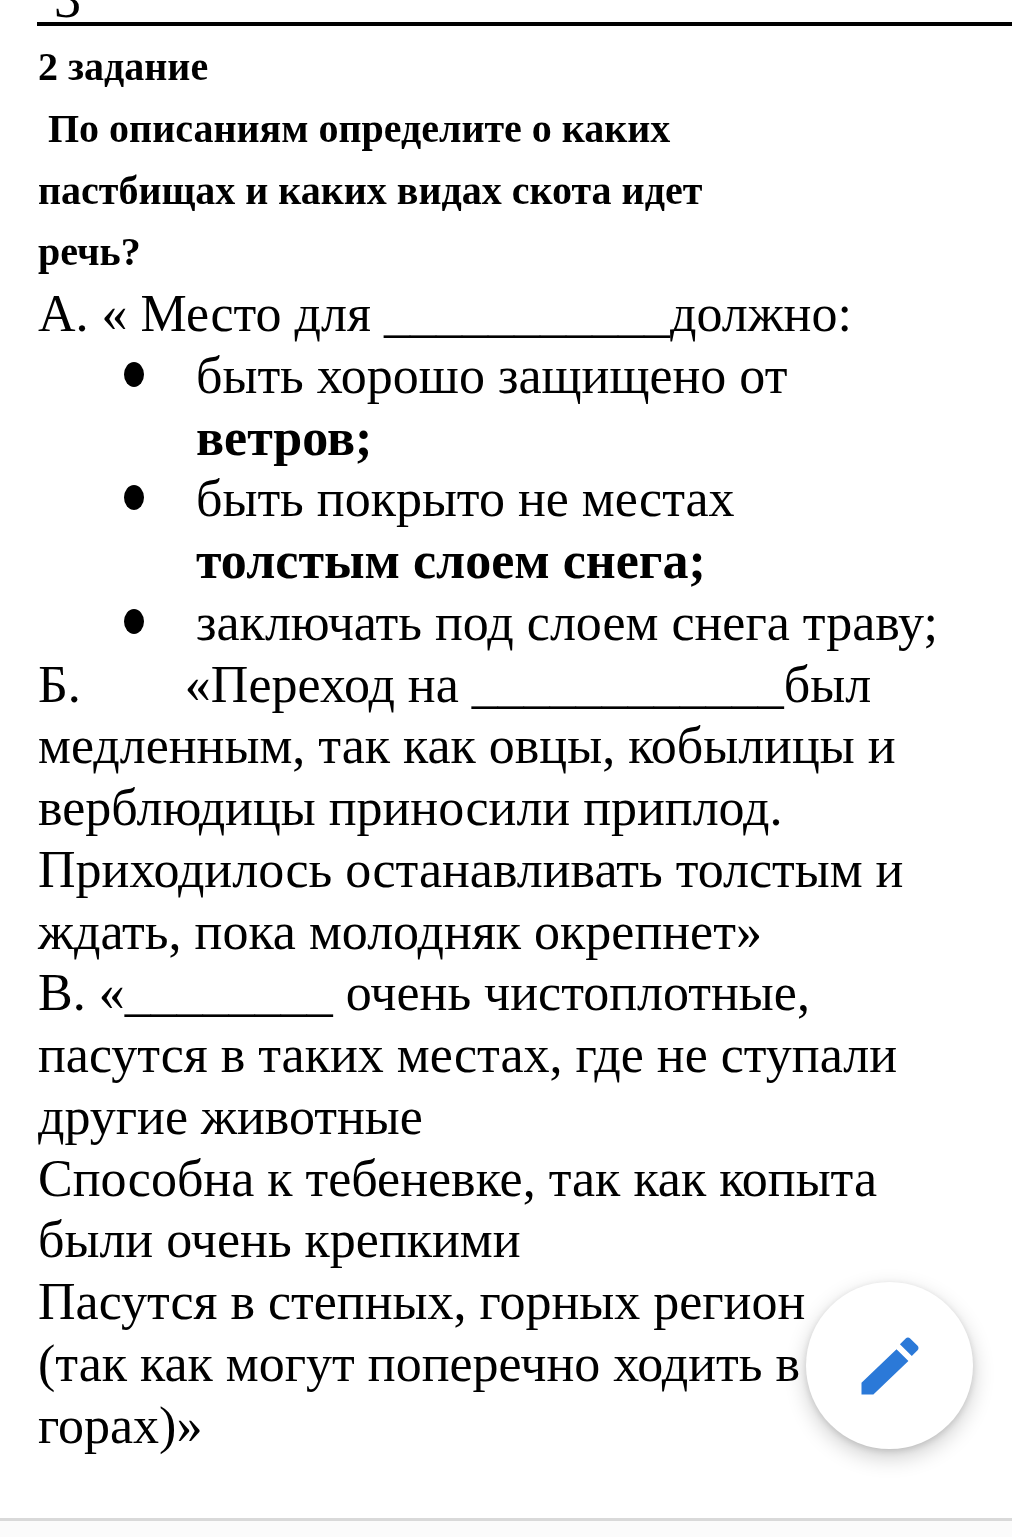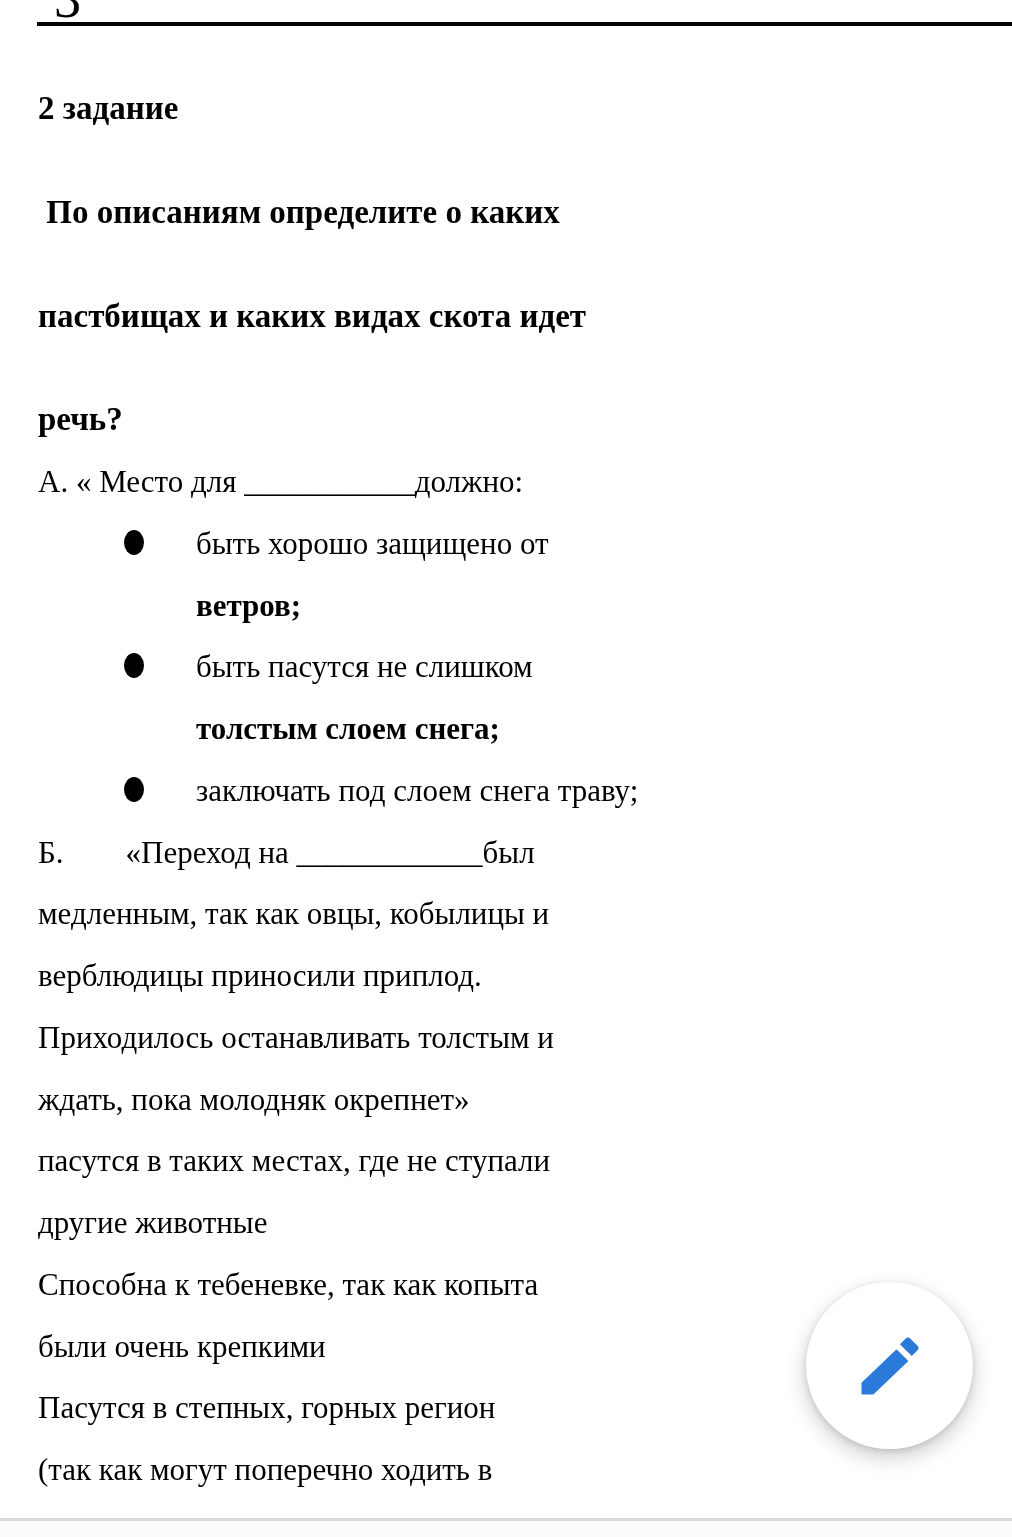--- a/index.html
+++ b/index.html
@@ -18,23 +18,23 @@
   }
   .top-rule {
     position: absolute; top: 22px; left: 37px;
     width: 975px; height: 4px; background: #000000;
   }
   .doc {
     position: absolute; top: 36px; left: 38px; width: 956px;
   }
   .line {
     height: 61.75px; line-height: 61.75px;
-    font-size: 31px; white-space: pre;
+    font-size: 52px; white-space: pre;
   }
-  .bold { font-weight: bold; font-size: 33px; margin-top: 42px; }
+  .bold { font-weight: bold; font-size: 40px; }
   .bullet { display: flex; align-items: flex-start; }
   .dot {
     flex: none;
     width: 20px; height: 25px; border-radius: 50%;
     background: #000; margin: 17px 0 0 86px;
   }
   .btxt { margin-left: 52px; }
   .cont { padding-left: 158px; font-weight: bold; }
   
   .fab {
@@ -72,36 +72,37 @@
   <div class="line">А. « Место для ___________должно:</div>
 
   <div class="line bullet">
     <span class="dot"></span>
     <span class="btxt">быть хорошо защищено от</span>
   </div>
   <div class="line cont">ветров;</div>
 
   <div class="line bullet">
     <span class="dot"></span>
-    <span class="btxt">быть пасутся не слишком</span>
+    <span class="btxt">быть покрыто не местах</span>
   </div>
   <div class="line cont">толстым слоем снега;</div>
 
   <div class="line bullet">
     <span class="dot"></span>
     <span class="btxt">заключать под слоем снега траву;</span>
   </div>
 
 
   <div class="line">Б.        «Переход на ____________был</div>
   <div class="line">медленным, так как овцы, кобылицы и</div>
   <div class="line">верблюдицы приносили приплод.</div>
   <div class="line">Приходилось останавливать толстым и</div>
   <div class="line">ждать, пока молодняк окрепнет»</div>
 
+  <div class="line">В. «________ очень чистоплотные,</div>
   <div class="line">пасутся в таких местах, где не ступали</div>
   <div class="line">другие животные</div>
   <div class="line">Способна к тебеневке, так как копыта</div>
   <div class="line">были очень крепкими</div>
   <div class="line">Пасутся в степных, горных регион</div>
   <div class="line">(так как могут поперечно ходить в</div>
   <div class="line">горах)»</div>
 </div>
 
 <button class="fab">

